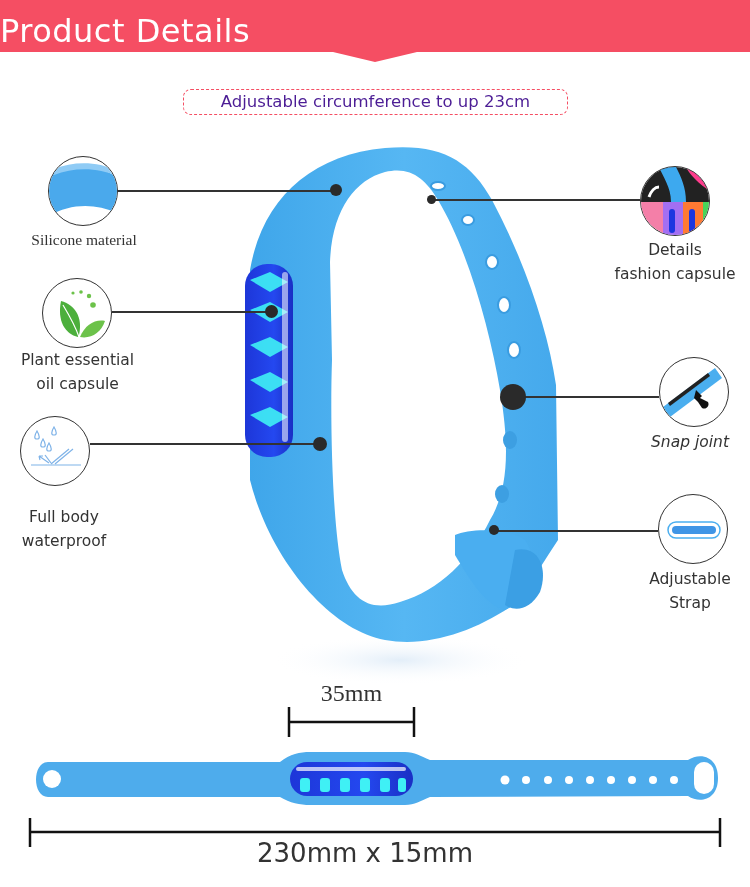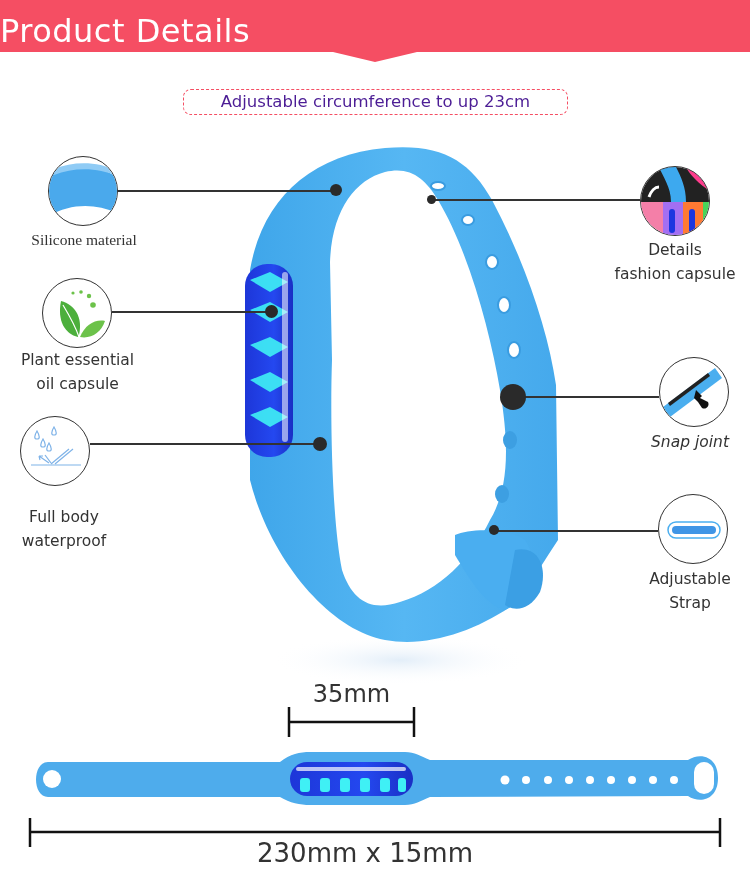--- a/index.html
+++ b/index.html
@@ -123,21 +123,21 @@
     <line x1="289" y1="722" x2="414" y2="722"></line>
   </g>
 
   <g stroke="#111" stroke-width="2.5">
     <line x1="30" y1="818" x2="30" y2="847"></line>
     <line x1="720" y1="818" x2="720" y2="847"></line>
     <line x1="30" y1="832" x2="720" y2="832"></line>
   </g>
 </svg>
 
-<div class="dim-text" style="left:289px; top:680px; width:125px; font-size:24px;">35mm</div>
+<div class="dim-text" style="left:289px; top:680px; width:125px; font-size:24px;font-family:Liberation Serif, serif;">35mm</div>
 <div class="dim-text" style="left:200px; top:838px; width:330px; font-size:26px;">230mm x 15mm</div>
 
 <div class="feature-circle" style="left:48px; top:156px;">
   <svg width="70" height="70">
     <path d="M -5 20 C 20 5, 50 5, 75 25 L 75 60 C 50 45, 20 45, -5 62 Z" fill="#4aa9ec"></path>
     <path d="M 5 12 C 25 4, 50 4, 70 15 L 70 20 C 50 10, 25 10, 5 18 Z" fill="#8fcbf5"></path>
   </svg>
 </div>
 <div class="leader" style="left:118px; top:190px; width:218px;"></div>
 <div class="dot" style="left:330px; top:184px; width:12px; height:12px;"></div>

